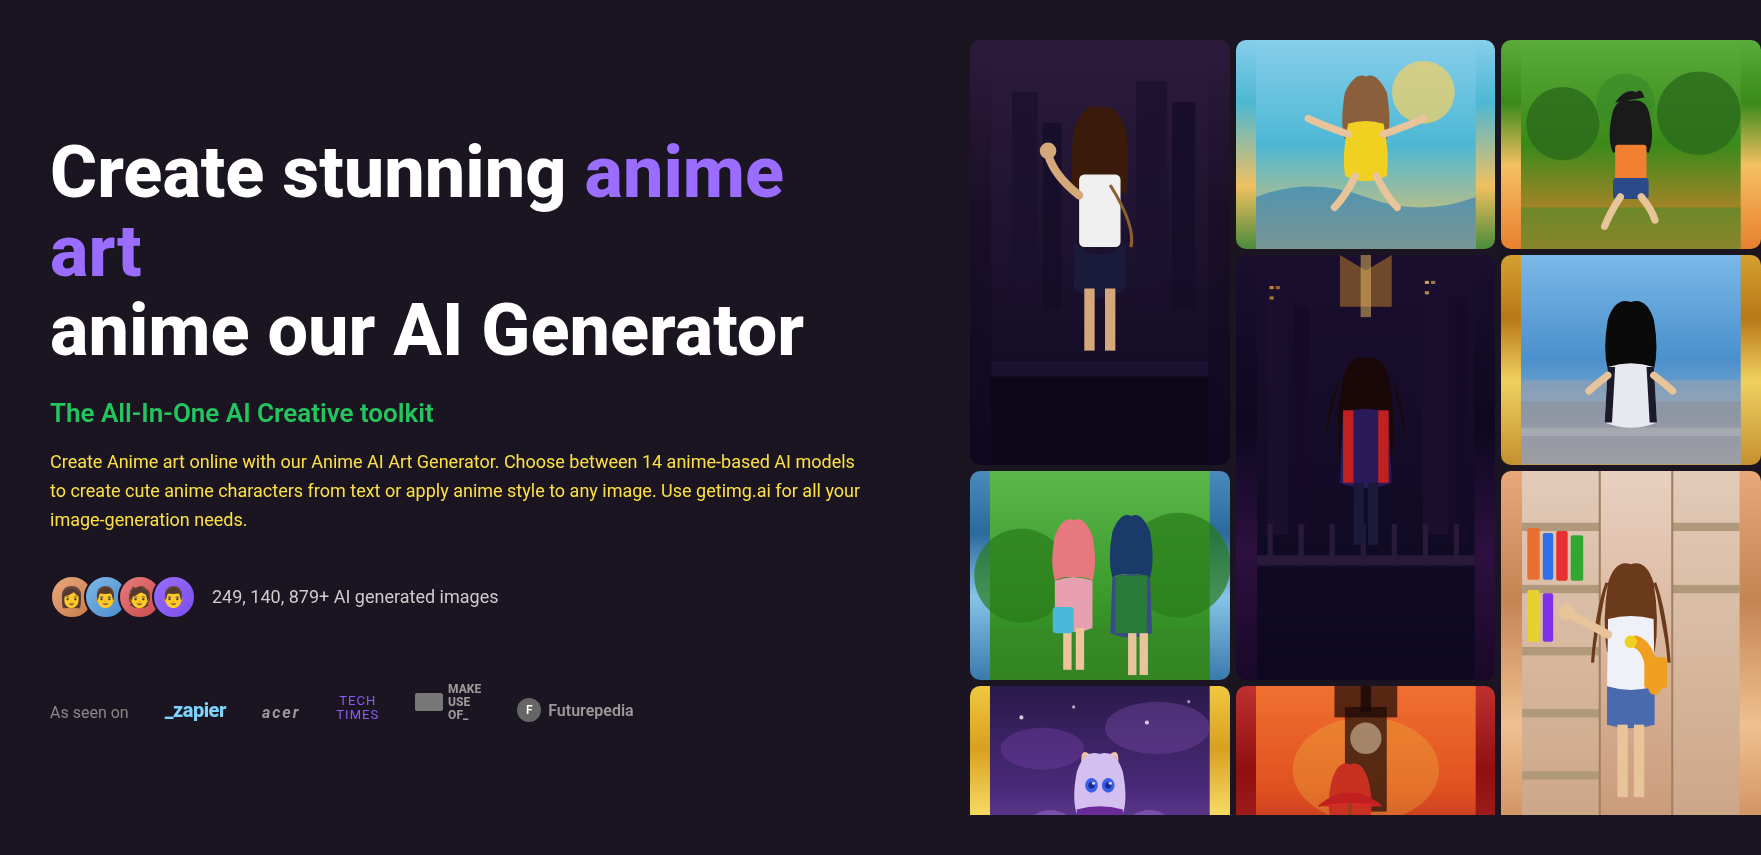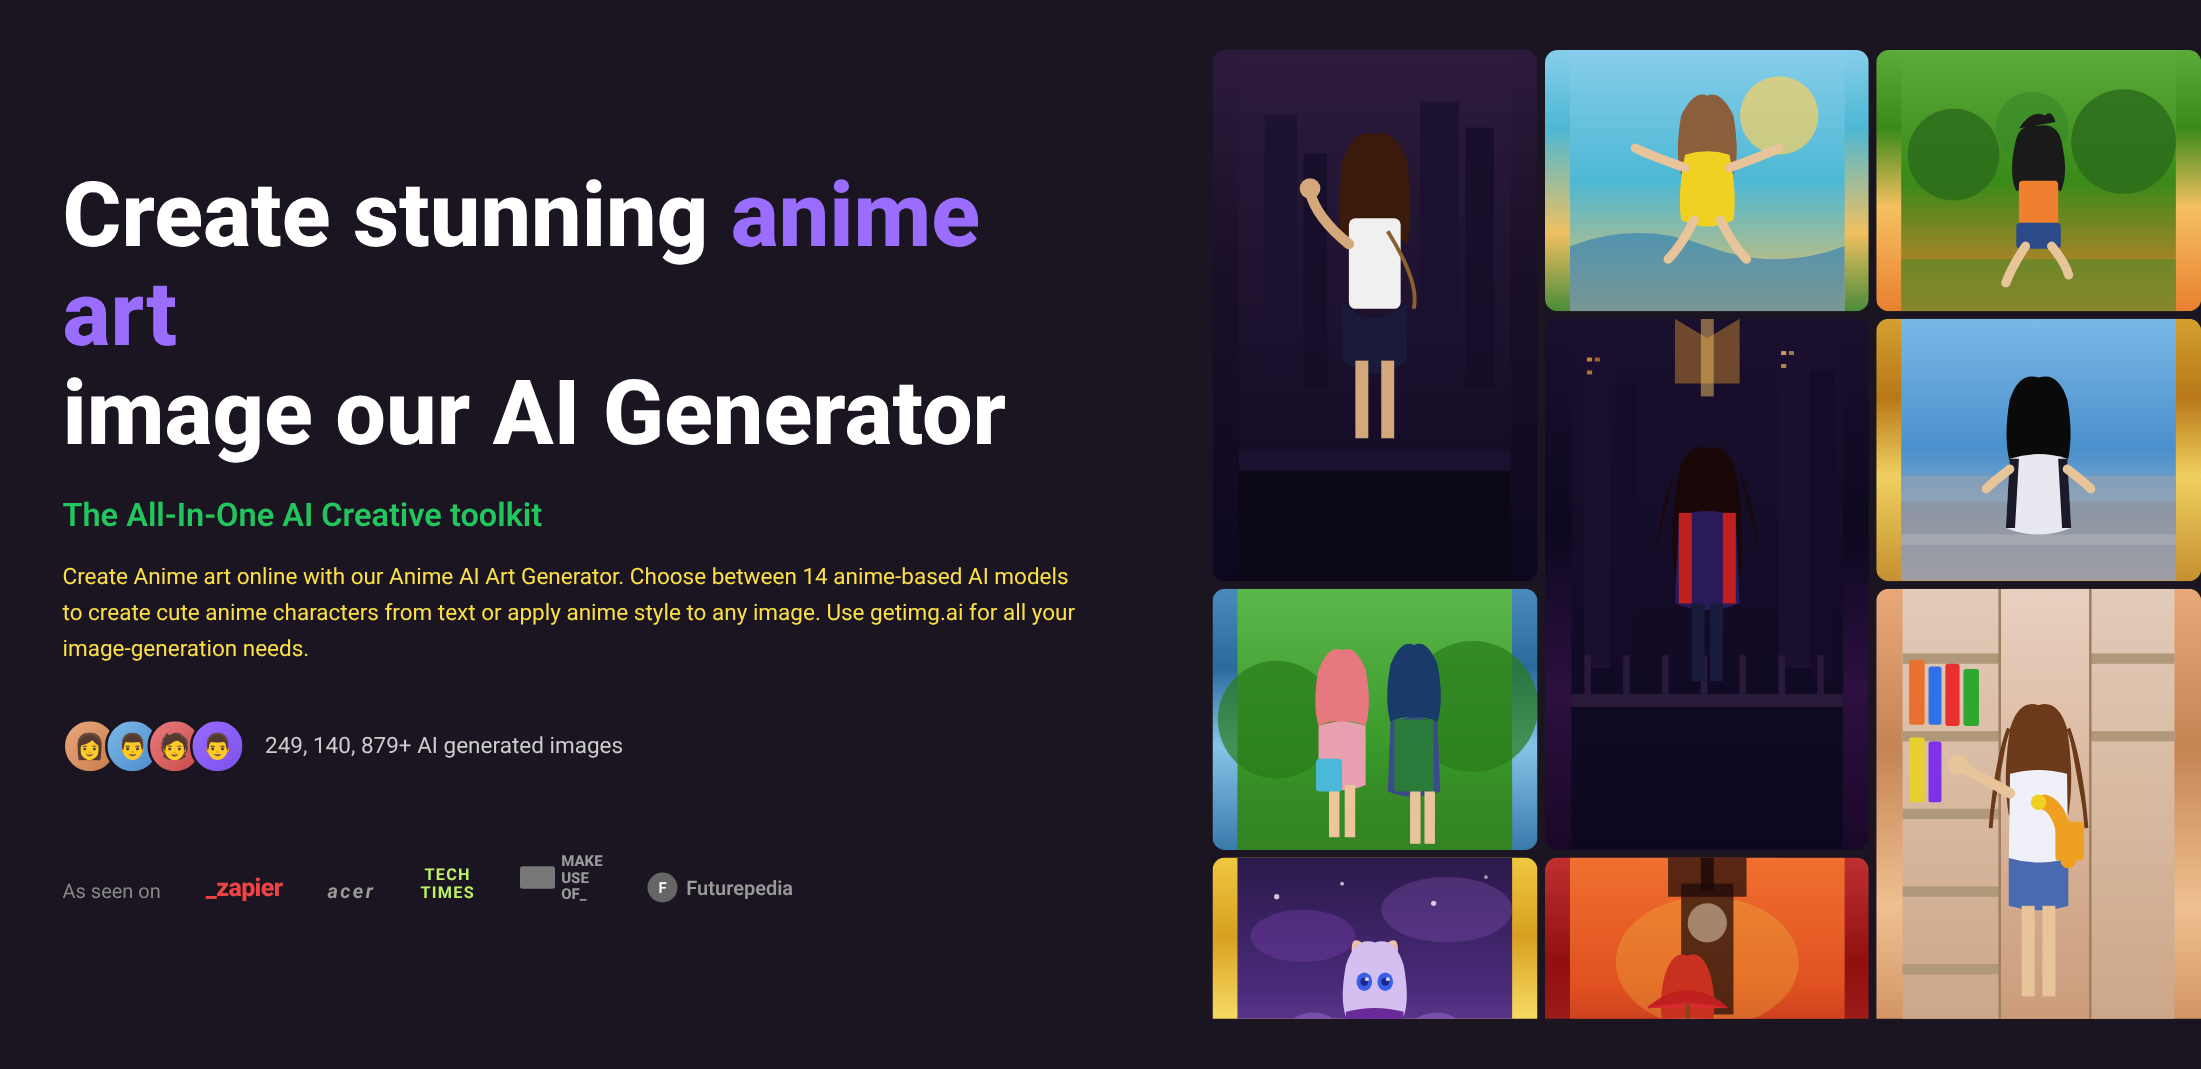--- a/index.html
+++ b/index.html
@@ -135,21 +135,21 @@
       font-weight: 700;
       letter-spacing: -0.5px;
       display: flex;
       align-items: center;
       gap: 4px;
     }
 
     .brand-zapier {
       font-size: 20px;
       font-weight: 800;
-      color: #ef4444;
+      color: #7dd3fc;
     }
 
     .brand-acer {
       font-size: 16px;
       font-weight: 700;
       color: #999;
       letter-spacing: 1px;
     }
 
     .brand-techtimes {
@@ -248,21 +248,21 @@
   </style>
 </head>
 <body>
 
 <div class="container">
 
   <div class="left-panel">
 
     <h1 class="main-title">
       <span>Create stunning </span><span class="highlight">anime art</span><br>
-      <span>image our AI Generator</span>
+      <span>anime our AI Generator</span>
     </h1>
 
     <p class="subtitle">The All-In-One AI Creative toolkit</p>
 
     <p class="description">Create Anime art online with our Anime AI Art Generator. Choose between 14 anime-based AI models to create cute anime characters from text or apply anime style to any image. Use getimg.ai for all your image-generation needs.</p>
 
 
     <div class="social-proof">
       <div class="avatars">
         <div class="avatar avatar-1">
@@ -281,21 +281,21 @@
       <span class="social-proof-text">249, 140, 879+ AI generated images</span>
     </div>
 
     <div class="as-seen-on">
       <span class="as-seen-label">As seen on</span>
 
       <span class="brand-logo brand-zapier">_zapier</span>
 
       <span class="brand-logo brand-acer" style="font-style: italic; letter-spacing: 2px;">acer</span>
 
-      <div class="brand-techtimes" style="color:#bef264; font-size:13px; font-weight:700; line-height:1.1; letter-spacing:1px;margin-top:13px;">TECH<br>TIMES</div>
+      <div class="brand-techtimes" style="color:#8b5cf6; font-size:13px; font-weight:400; line-height:1.1; letter-spacing:1px;margin-top:13px;">TECH<br>TIMES</div>
 
       <div class="brand-makeuse" style="display:flex; align-items:center; gap:5px;">
         <div style="width:28px;height:18px;background:#777;border-radius:2px;"></div>
         <div style="color:#999; font-size:12px; font-weight:800; line-height:1.1;">MAKE<br>USE<br>OF_</div>
       </div>
 
       <div class="brand-futurepedia" style="display:flex; align-items:center; gap:7px; color:#999; font-size:16px; font-weight:600;">
         <div style="width:24px;height:24px;border-radius:50%;background:#666;display:flex;align-items:center;justify-content:center;font-size:12px;color:white;">F</div>
         <span>Futurepedia</span>
       </div>

